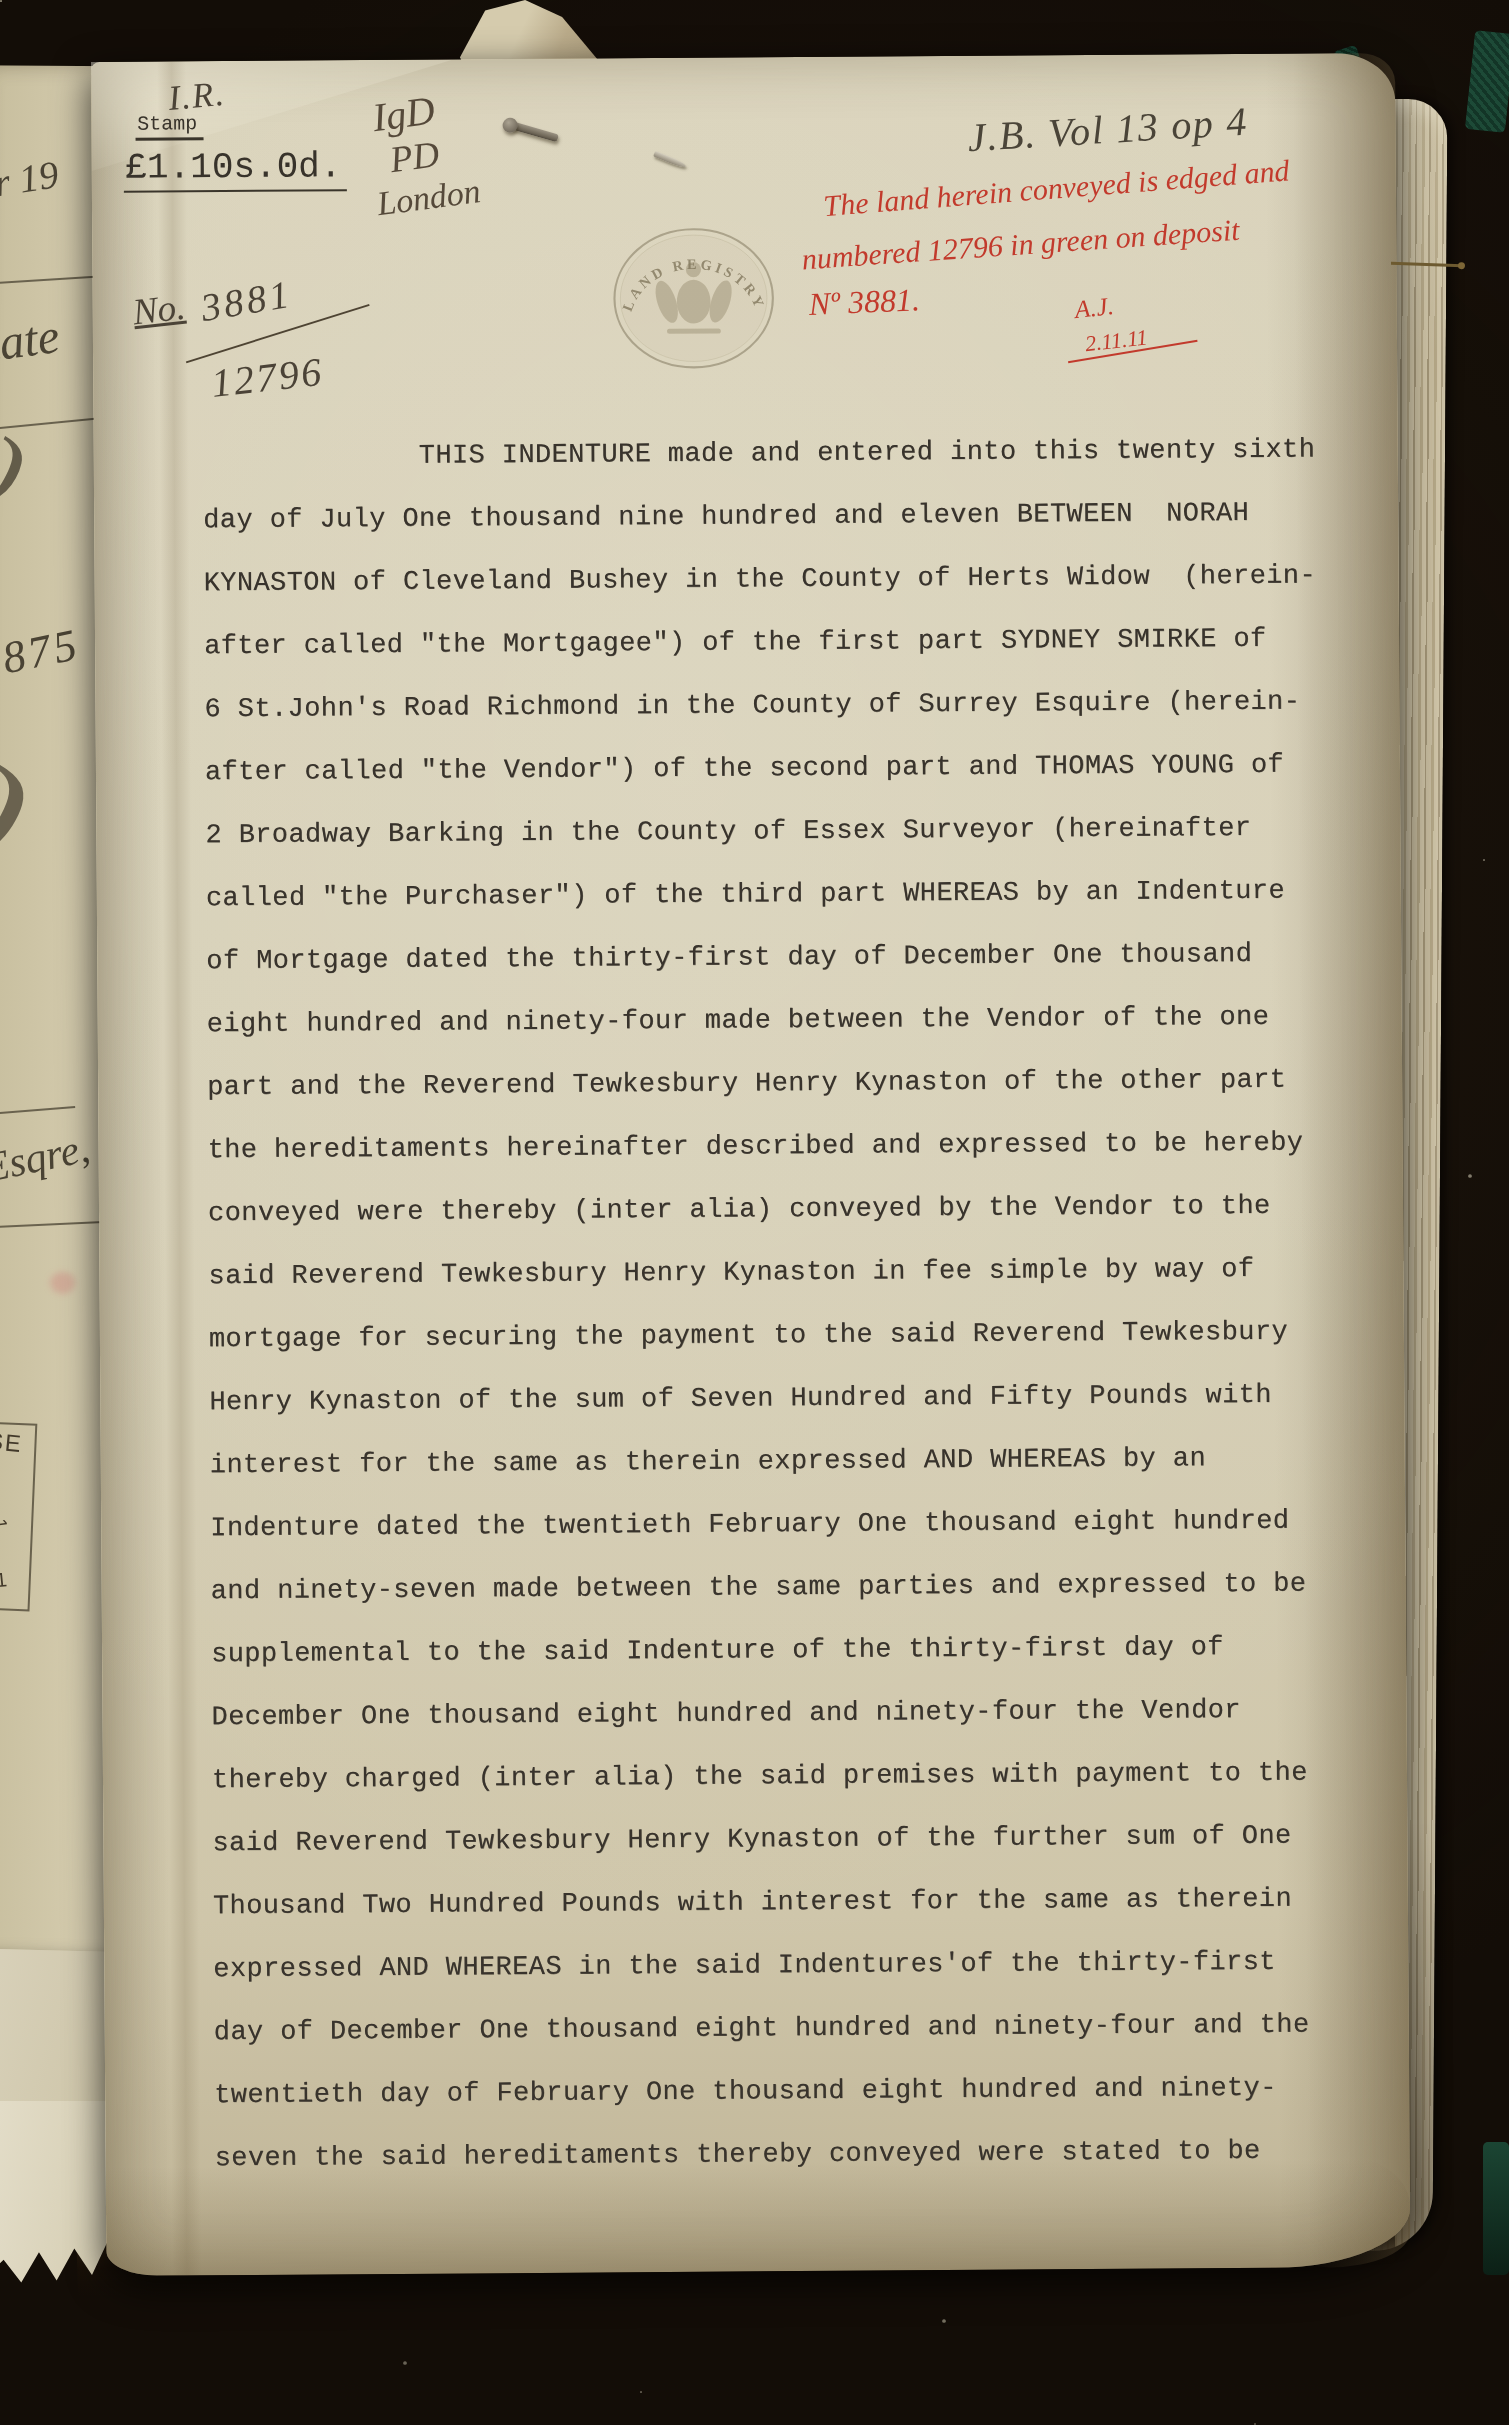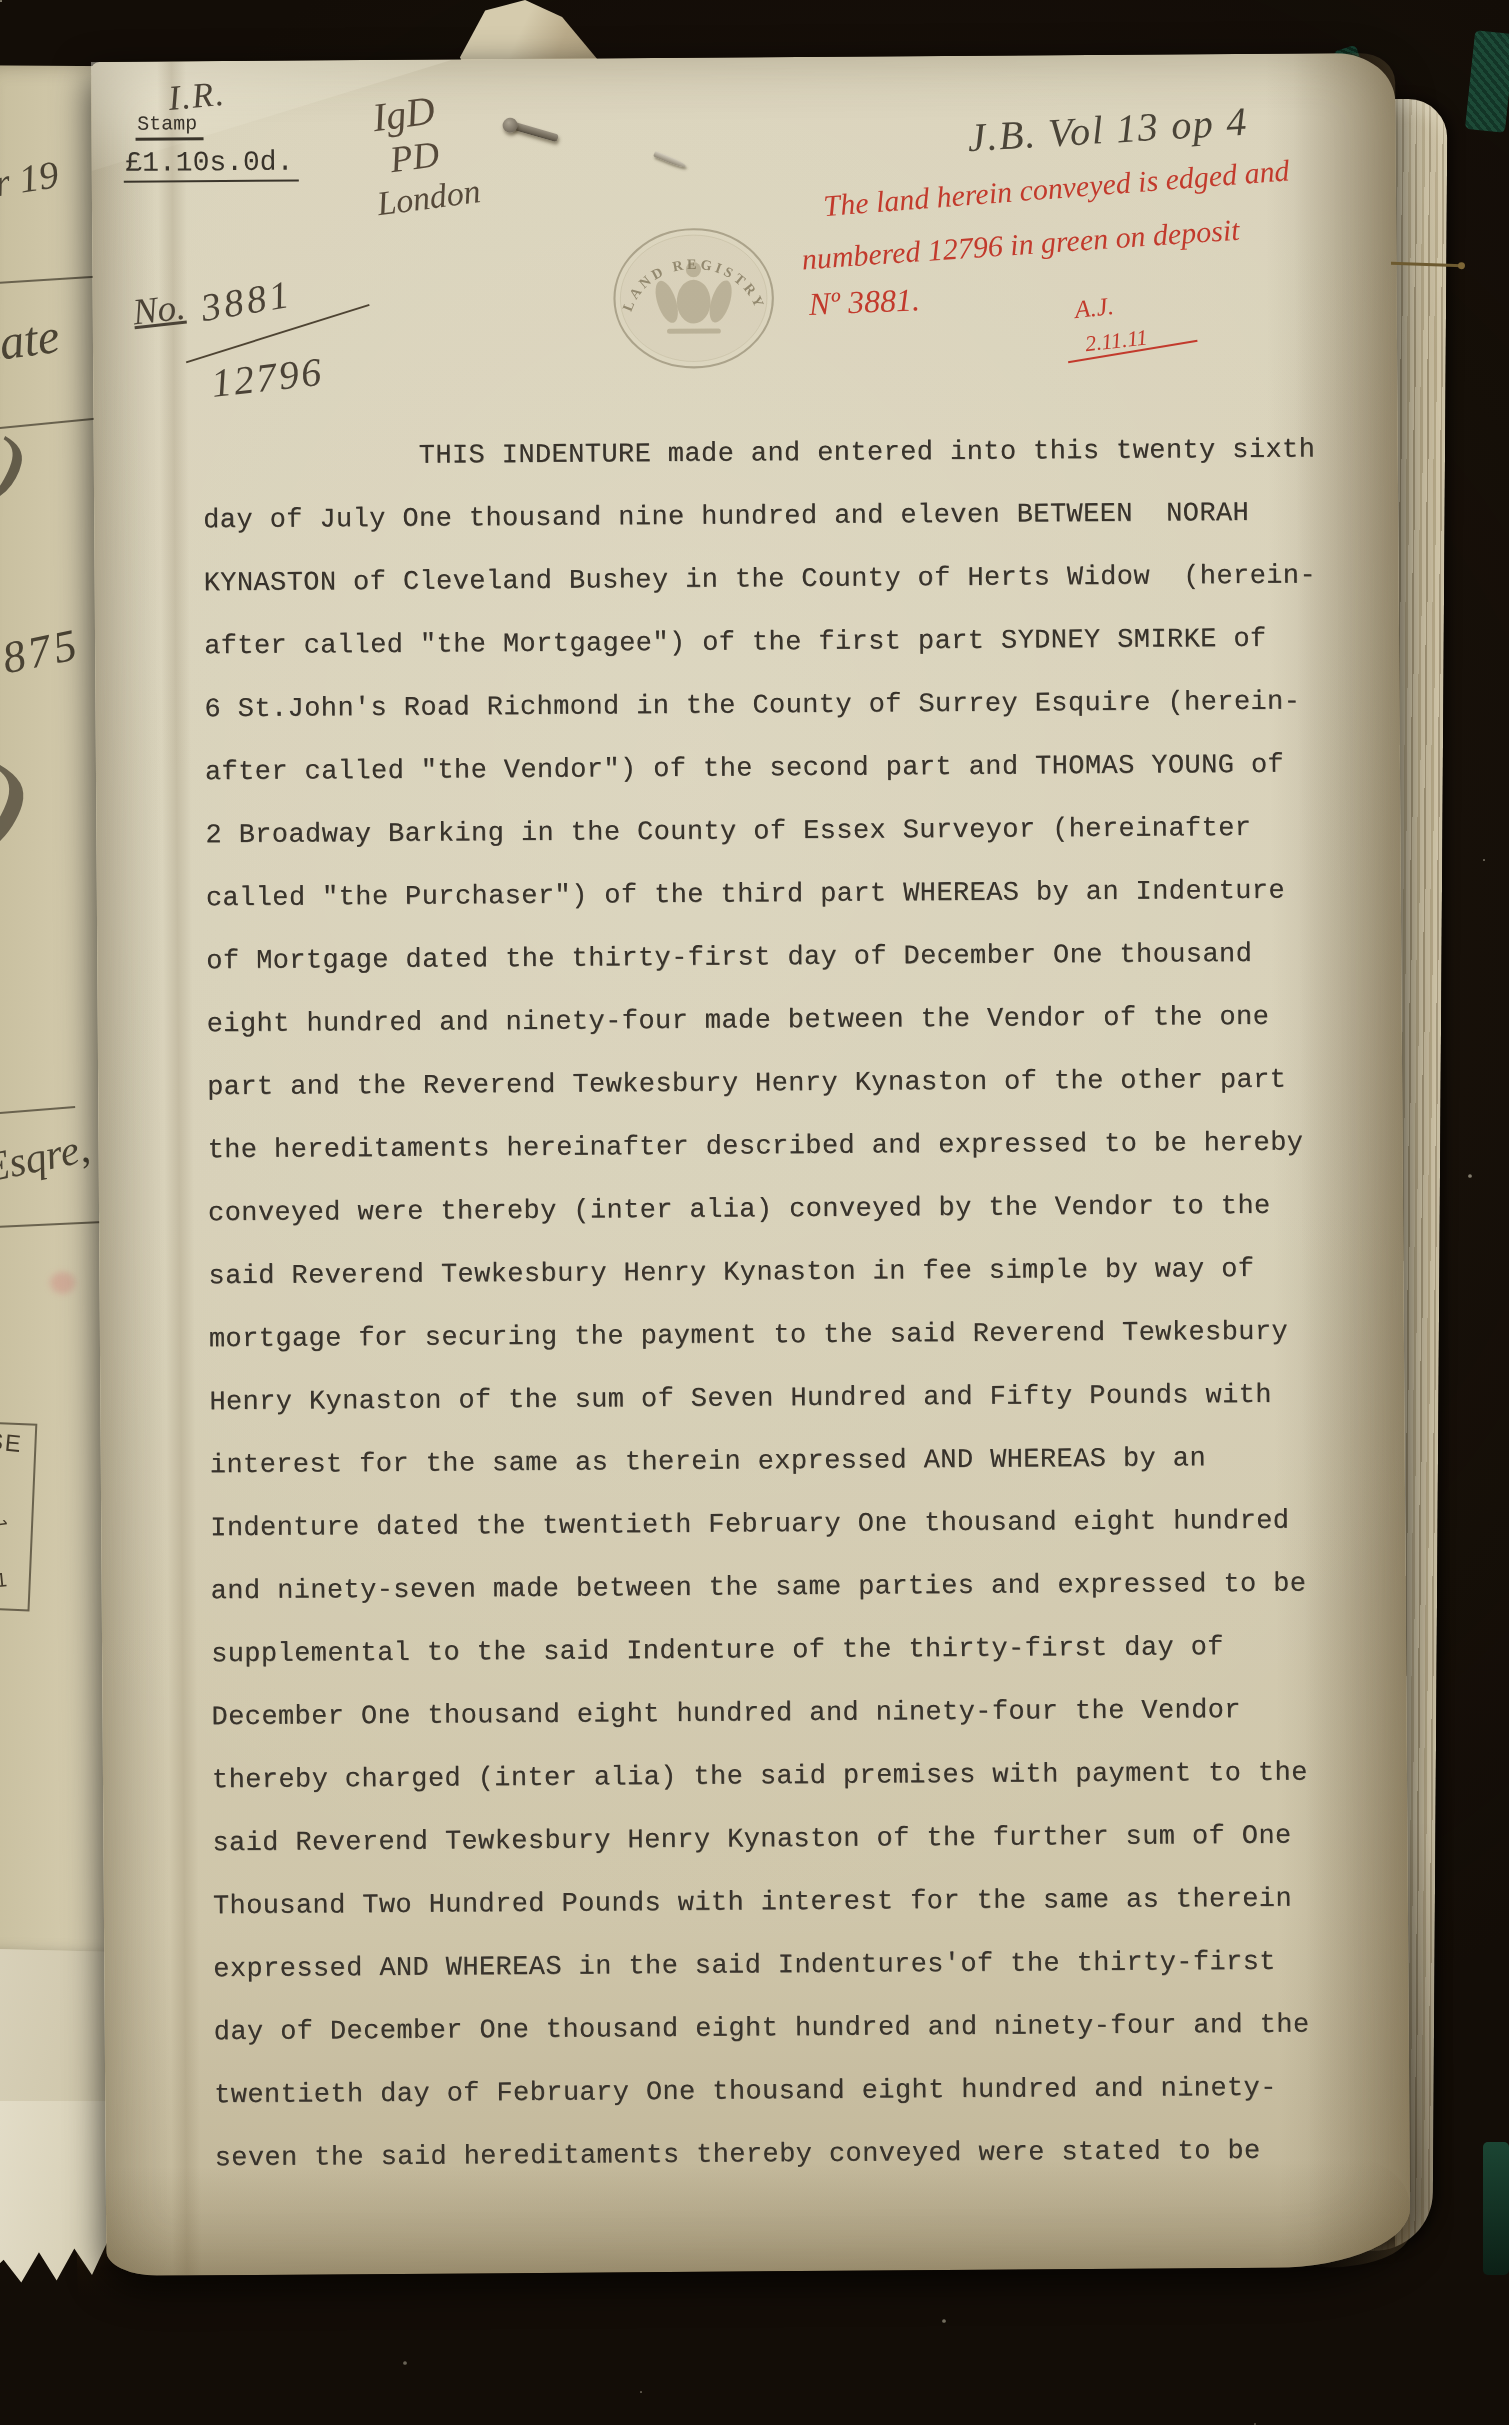--- a/index.html
+++ b/index.html
@@ -92,21 +92,21 @@
     background:linear-gradient(0deg,rgba(104,87,54,.30),rgba(0,0,0,0));}
   .toplight{position:absolute;left:0;top:0;width:362px;height:109px;
     background:linear-gradient(168deg,rgba(255,252,236,.4),rgba(255,252,236,0) 72%);
     clip-path:polygon(0 0,100% 0,0 100%);}
 
   
   .hand{position:absolute;font-style:italic;color:#4b4337;}
   .ir-initials{left:77px;top:15px;font-size:35px;transform:rotate(-5deg);letter-spacing:1.7px;}
   .typed{font-family:"Liberation Mono","DejaVu Sans Mono",monospace;color:#38332b;}
   .stamp-label{position:absolute;left:44px;top:51px;font-size:20px;border-bottom:3.4px solid #3a352b;padding:0 6.7px 1.7px 1.7px;}
-  .stamp-value{position:absolute;left:32px;top:86px;font-size:28px;border-bottom:2.5px solid #3a352b;padding:0 5px 1.7px 1.7px;}
+  .stamp-value{position:absolute;left:32px;top:86px;font-size:36px;border-bottom:2.5px solid #3a352b;padding:0 5px 1.7px 1.7px;}
   .office-note{position:absolute;left:286px;top:29px;transform:rotate(-7deg);color:#55493a;font-style:italic;line-height:1.15;}
   .office-note .l1{font-size:40px;}
   .office-note .l2{font-size:37px;padding-left:11.8px;}
   .office-note .l3{font-size:34px;margin-left:-6.7px;}
   .num-prefix{left:40px;top:226px;font-size:37px;transform:rotate(-6deg);text-decoration:underline;}
   .num-top{left:108px;top:217px;font-size:39px;transform:rotate(-9deg);letter-spacing:3.4px;}
   .num-line{position:absolute;left:93px;top:300px;width:192px;height:1.7px;background:#4e4433;
     transform:rotate(-17deg);transform-origin:left center;}
   .num-bottom{left:118px;top:293px;font-size:40px;transform:rotate(-6deg);letter-spacing:2.5px;}
   .volume-ref{left:876px;top:51px;font-size:40px;color:#4a4438;transform:rotate(-3deg);letter-spacing:1.7px;}

